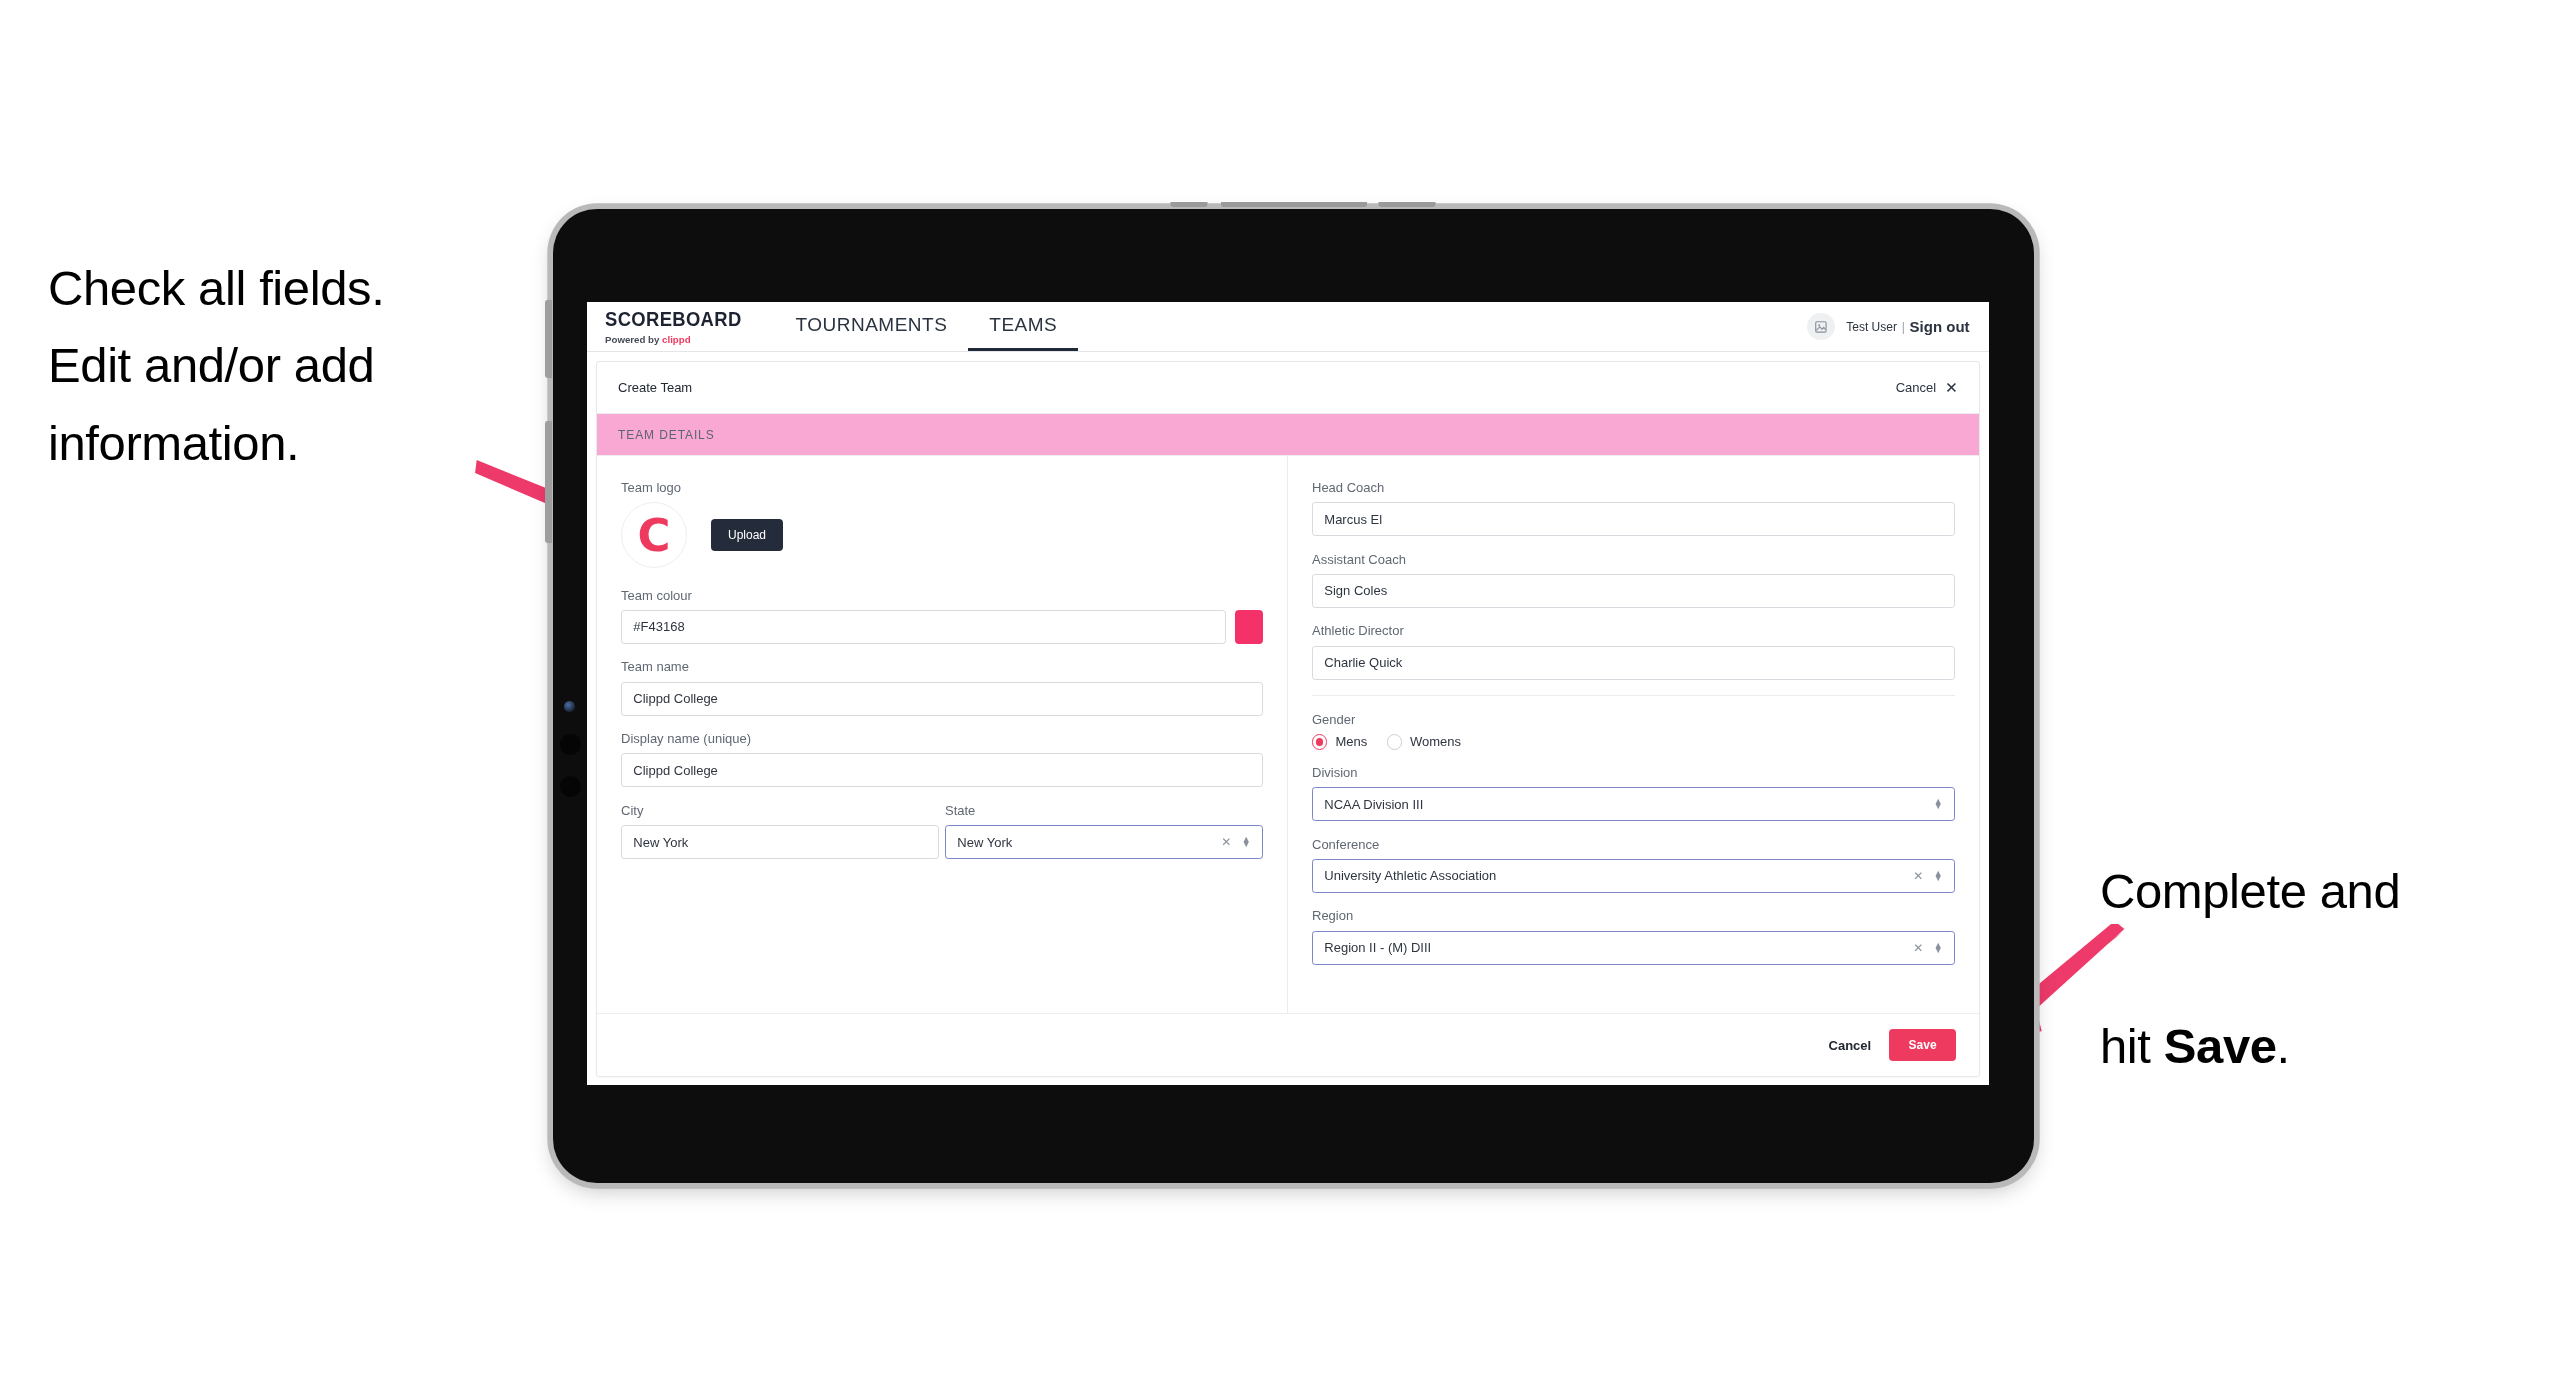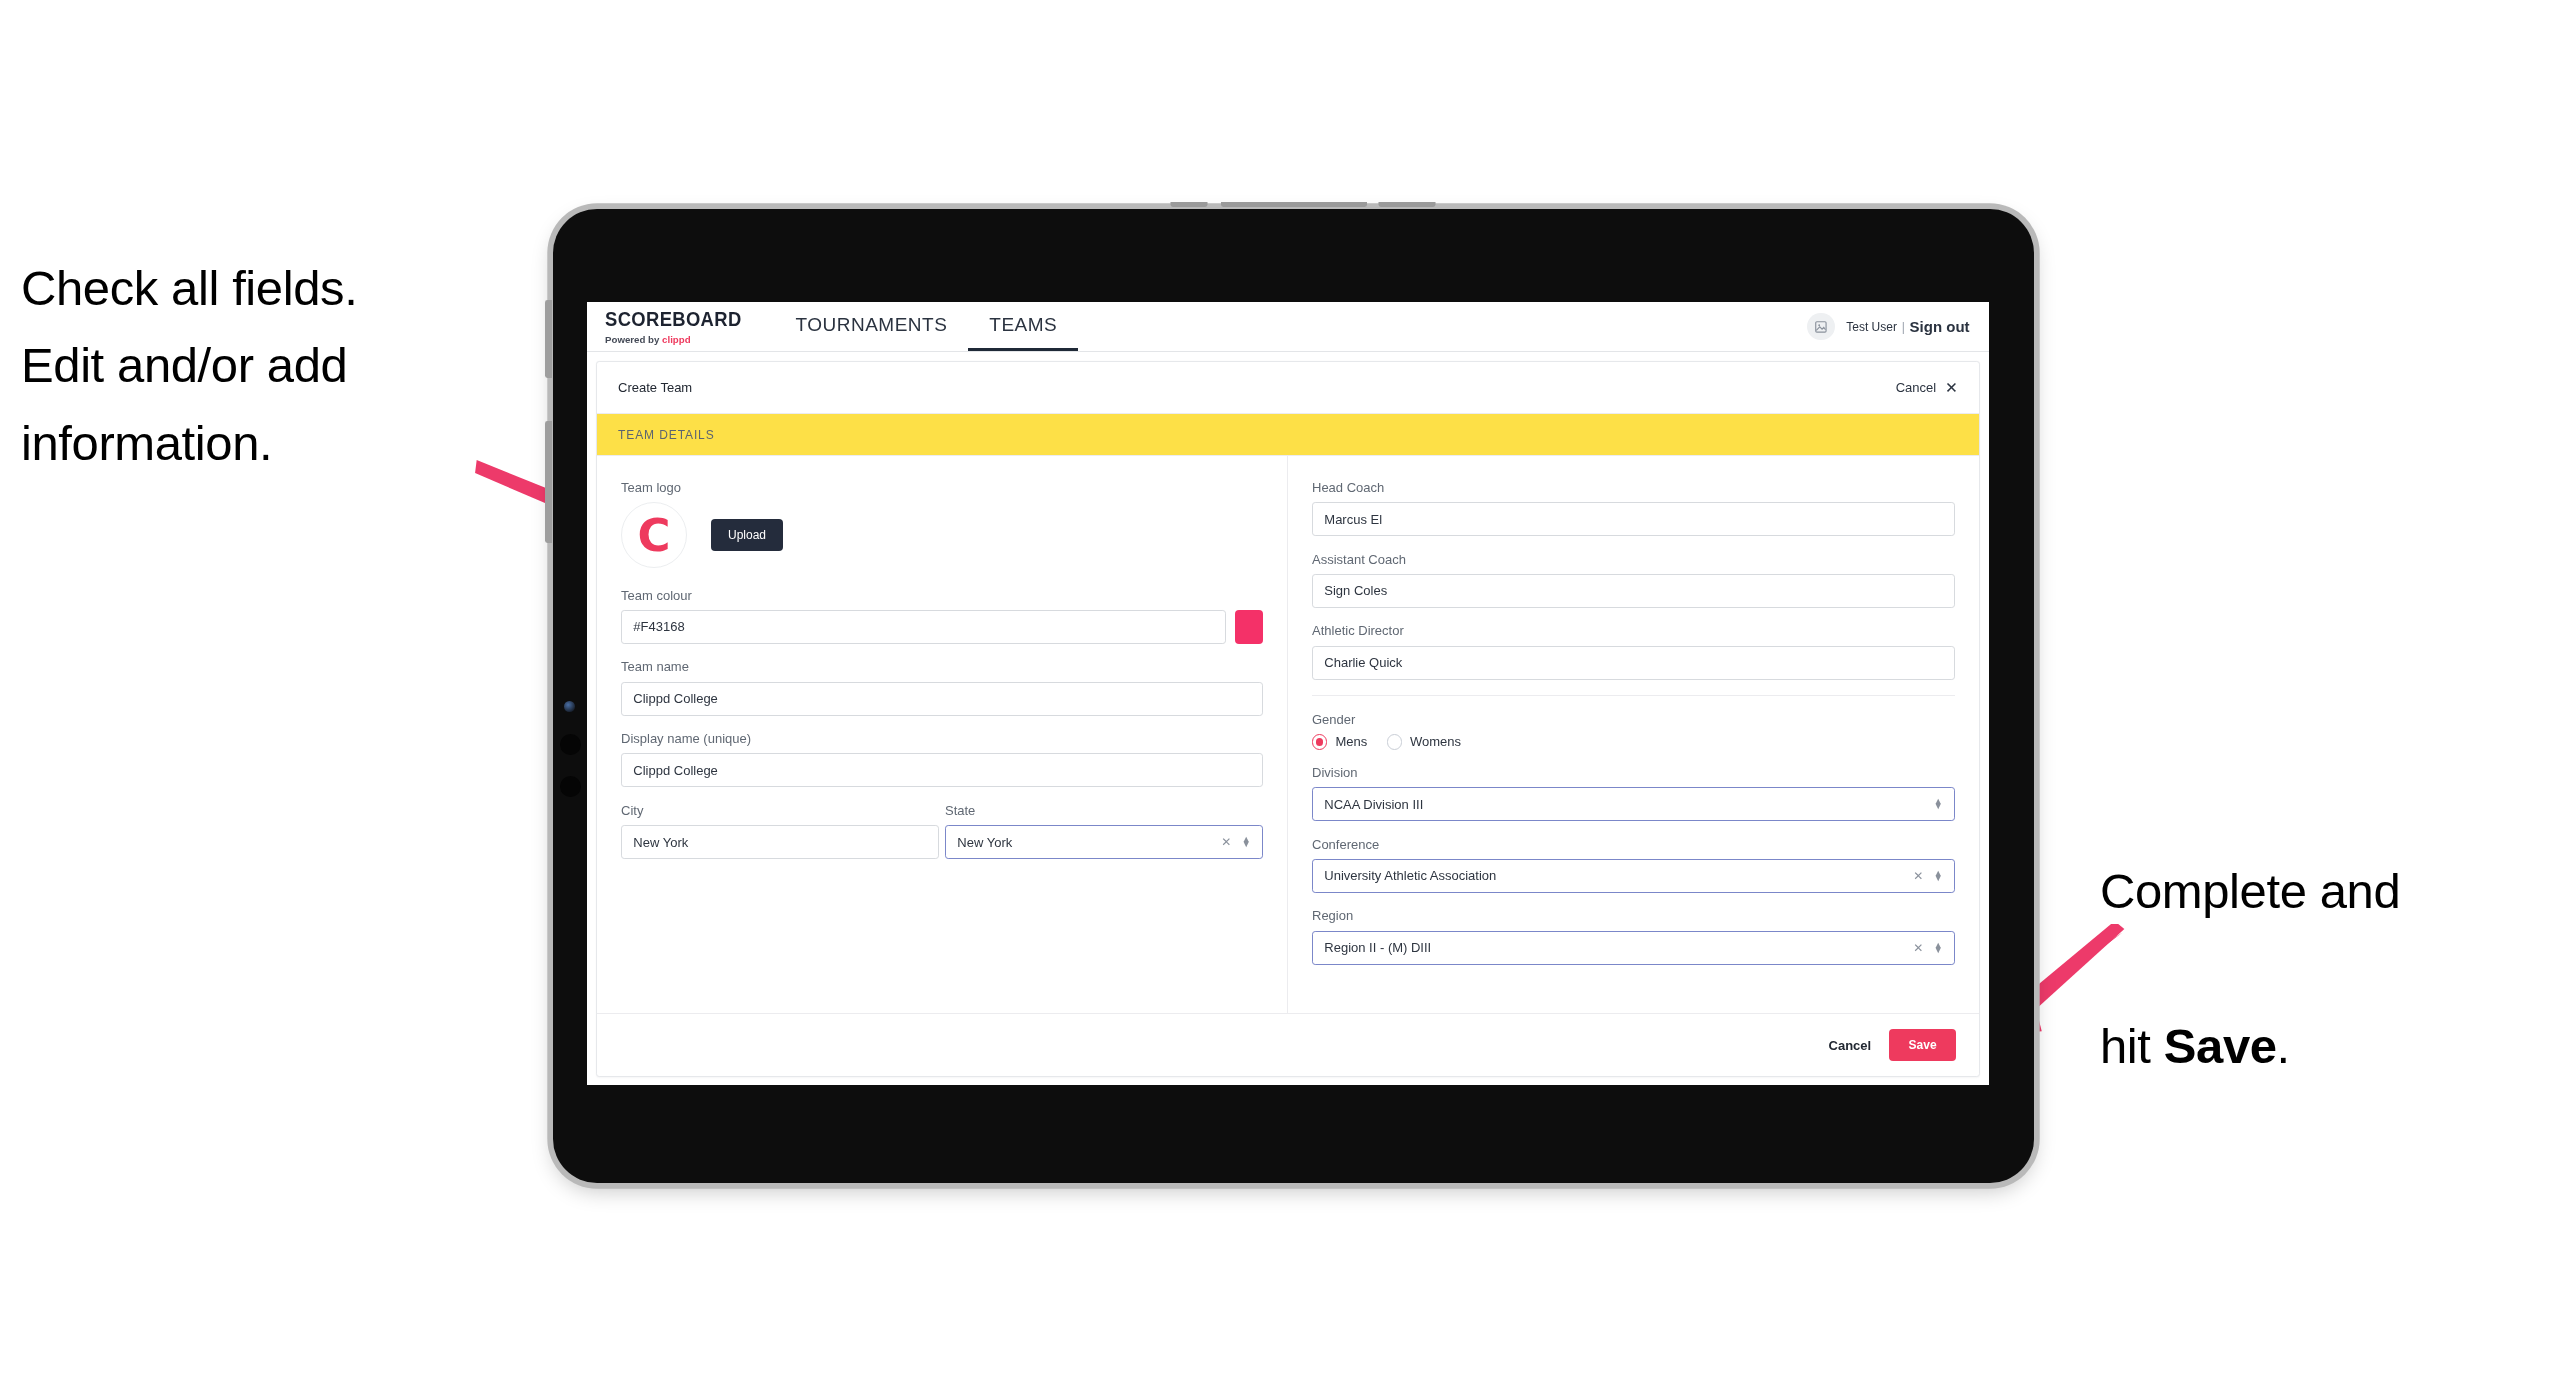--- a/index.html
+++ b/index.html
@@ -14,21 +14,21 @@
   
   .annot {
     position: absolute;
     color: #000;
     font-size: 49px;
     line-height: 1.58;
     font-weight: 400;
     letter-spacing: -0.4px;
     white-space: pre-line;
   }
-  .annot-left  { left: 21px;  top: 250px;  width: 486px; }
+  .annot-left  { left: 48px;  top: 250px;  width: 486px; }
   .annot-right { left: 2100px; top: 776px; width: 438px; }
   .annot b { font-weight: 700; }
 
   .arrow { position: absolute; pointer-events: none; }
 
   
   .tablet {
     position: absolute; left: 553px; top: 209px;
     width: 1481px; height: 974px;
     background: #0d0d0d;
@@ -82,21 +82,21 @@
   .dialog { margin: 9px 9px 0 9px; height: 716px; background:#fff;
             border:0.8px solid #e6e8eb; border-radius:3.2px; display:flex; flex-direction:column;
             box-shadow: 0 0.8px 1.6px rgba(16,24,40,.04); }
   .dialog-head { height: 52px; display:flex; align-items:center; padding: 0 21px;
                  border-bottom: 0.8px solid #ececef; }
   .dialog-title { font-size: 13px; color:#222832; }
   .dialog-cancel { margin-left:auto; display:flex; align-items:center; gap:9px;
                    font-size:13px; color:#2b3340; cursor:pointer; }
   .x-glyph { font-size: 15.4px; line-height:1; color:#2b3340; }
 
-  .section-bar { height: 42px; background:#fde047; border-bottom:0.8px solid #ececef;
+  .section-bar { height: 42px; background:#f9a8d4; border-bottom:0.8px solid #ececef;
                  display:flex; align-items:center; padding: 0 21px; }
   .section-bar span { font-size:12px; letter-spacing:0.9px; color:#5c6470; }
 
   .form-body { flex:1; display:flex;justify-content:flex-end; }
   .col { padding: 24px 24px 0 24px; }
   .col-left  { width: 50%; border-right: 0.8px solid #ececef; }
   .col-right { width: 50%; }
 
   .fld { margin-bottom: 15.4px; }
   .lbl { font-size: 13px; color:#606873; margin-bottom: 7.3px; display:block; }

